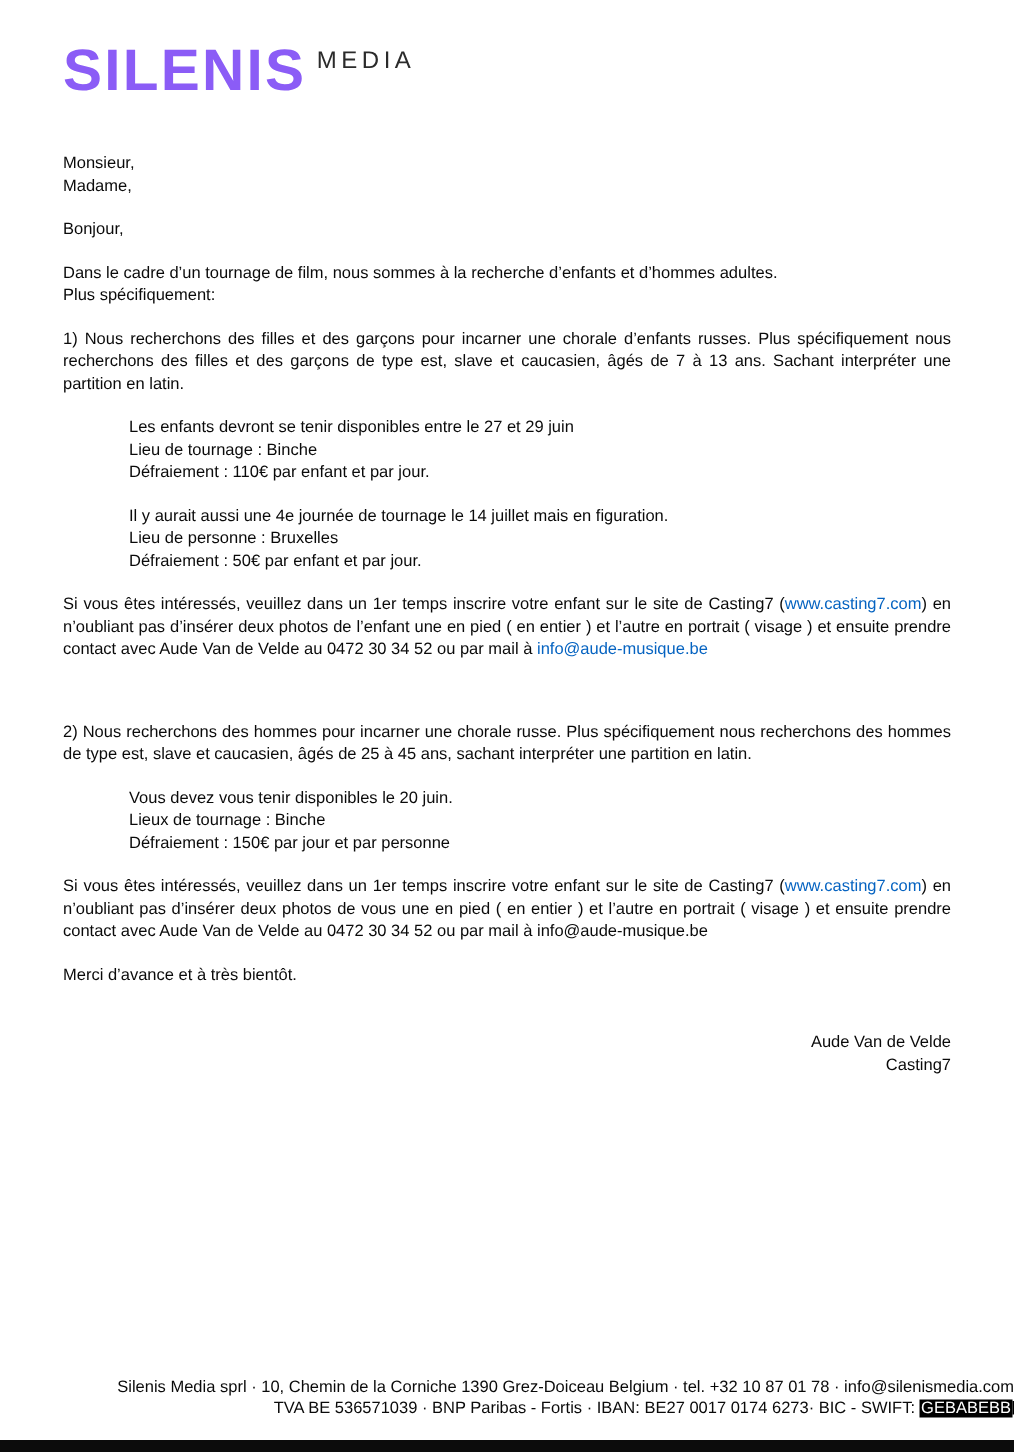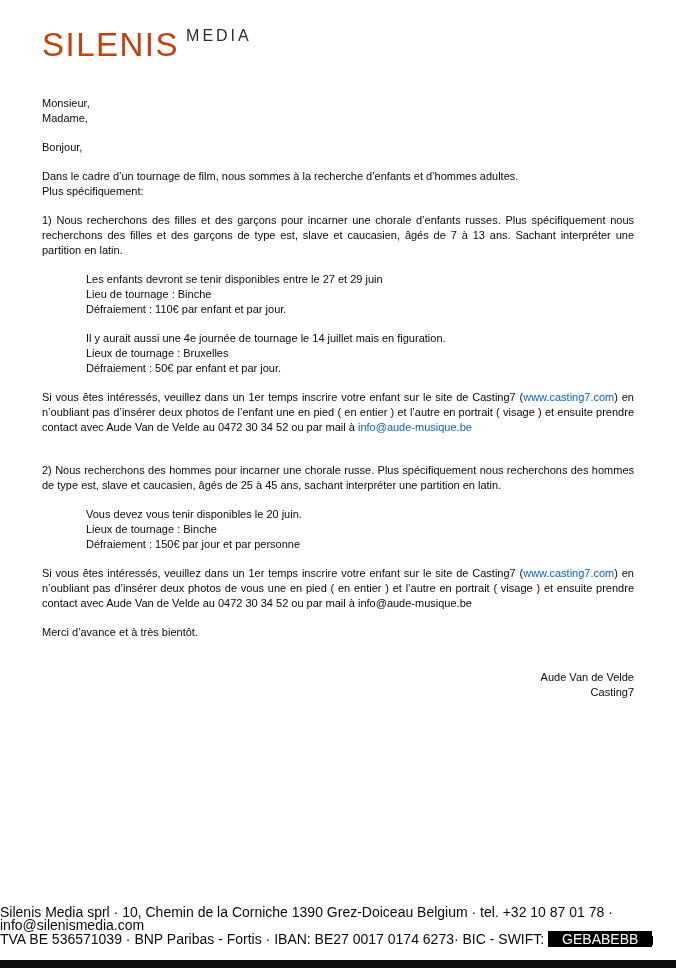--- a/index.html
+++ b/index.html
@@ -9,43 +9,43 @@
     position: relative;
     font-family: "Liberation Sans", sans-serif;
     color: #000;
     overflow: hidden;
   }
   .page { padding: 26px 42px 0 42px; }
 
   
   .logo { margin-bottom: 32px; }
   .logo .brand {
-    font-size: 33px; font-weight: 400; letter-spacing: 1.5px;
-    color: #c2410c;
+    font-size: 39px; font-weight: 700; letter-spacing: 1.5px;
+    color: #8b5cf6;
   }
   .logo .sub {
     font-size: 16px; font-weight: 400; letter-spacing: 3px;
     color: #2b2b2b; margin-left: 7px; vertical-align: 15px;
   }
 
   
   .letter { font-size: 11px; line-height: 15px; color: #0a0a0a; }
   .para { margin-bottom: 14px; }
   .justify { text-align: justify; }
   .indent { padding-left: 44px; }
-  .gap-lg { margin-top: 28px; }
+  .gap-lg { margin-top: 40px; }
   a.link { color: #0563c1; cursor: pointer; }
   .signature { text-align: right; margin-top: 30px; }
 
   
   .footer {
     position: absolute; left: 0; right: 0; bottom: 22px;
-    text-align: left; font-size: 14px; line-height: 13.5px; color: #0a0a0a;
+    text-align: right; font-size: 11px; line-height: 13.5px; color: #0a0a0a;
   }
-  .hl { background: #000; color: #fff; padding: 0 14px; }
+  .hl { background: #000; color: #fff; padding: 0 1px; }
   .caret { display: inline-block; width: 1px; height: 9px; background: #000; vertical-align: -1px; }
 
   .bottom-bar {
     position: absolute; left: 0; bottom: 0;
     width: 100%; height: 8px; background: #0c0c0c;
   }
 </style>
 </head>
 <body>
 
@@ -72,21 +72,21 @@
     <p class="para justify">1) Nous recherchons des filles et des garçons pour incarner une chorale d’enfants russes. Plus spécifiquement nous recherchons des filles et des garçons de type est, slave et caucasien, âgés de 7 à 13 ans. Sachant interpréter une partition en latin.</p>
 
     <div class="para indent">
       <div>Les enfants devront se tenir disponibles entre le 27 et 29 juin</div>
       <div>Lieu de tournage : Binche</div>
       <div>Défraiement : 110€ par enfant et par jour.</div>
     </div>
 
     <div class="para indent">
       <div>Il y aurait aussi une 4e journée de tournage le 14 juillet mais en figuration.</div>
-      <div>Lieux de tournage : Bruxelles</div>
+      <div>Lieu de personne : Bruxelles</div>
       <div>Défraiement : 50€ par enfant et par jour.</div>
     </div>
 
     <p class="para justify"><span>Si vous êtes intéressés, veuillez dans un 1er temps inscrire votre enfant sur le site de Casting7 (</span><a class="link">www.casting7.com</a><span>) en n’oubliant pas d’insérer deux photos de l’enfant une en pied ( en entier ) et l’autre en portrait ( visage ) et ensuite prendre contact avec Aude Van de Velde au 0472 30 34 52 ou par mail à </span><a class="link">info@aude-musique.be</a></p>
 
     <p class="para justify gap-lg">2) Nous recherchons des hommes pour incarner une chorale russe. Plus spécifiquement nous recherchons des hommes de type est, slave et caucasien, âgés de 25 à 45 ans, sachant interpréter une partition en latin.</p>
 
     <div class="para indent">
       <div>Vous devez vous tenir disponibles le 20 juin.</div>
       <div>Lieux de tournage : Binche</div>

